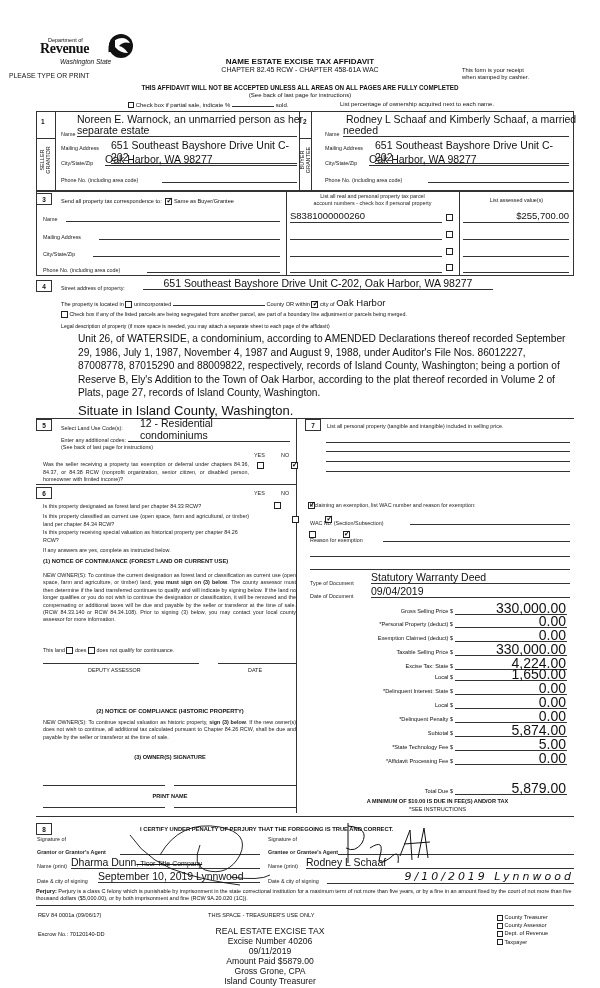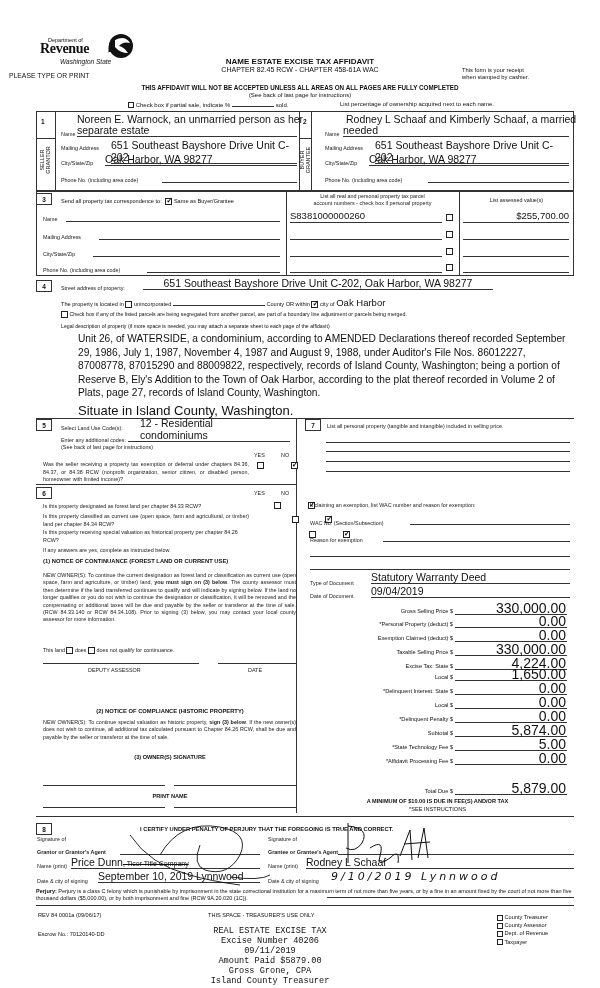--- a/index.html
+++ b/index.html
@@ -13,21 +13,21 @@
   .cb { display: inline-block; width: 7px; height: 7px; border: 0.8px solid #222; vertical-align: middle; position: relative; background: #fff; }
   .cb.checked::after { content: "✓"; position: absolute; left: 0px; top: -3px; font-size: 8px; font-weight: bold; color: #111; }
   .secnum { position: absolute; width: 16px; height: 12px; border: 0.8px solid #333; font-weight: bold; font-size: 6.5px; text-align: center; line-height: 11px; background: #fff; }
   .vline { position: absolute; border-left: 0.8px solid #333; }
   .hline { position: absolute; border-top: 0.8px solid #333; }
   .rot { position: absolute; transform: rotate(-90deg); transform-origin: center; font-size: 5.5px; text-align: center; line-height: 6px; }
   .money-row { position: absolute; left: 300px; width: 300px; height: 15px; }
   .money-row .ml { position: absolute; right: 147px; bottom: 1px; font-size: 5.6px; text-align: right; white-space: nowrap; }
   .money-row .mv { position: absolute; left: 155px; width: 112px; bottom: 0; border-bottom: 0.8px solid #333; text-align: right; font-size: 14px; line-height: 12px; padding-right: 1px; }
   .just { text-align: justify; }
-  .stamp { font-family: Liberation Mono, monospace; font-size: 8.6px; text-align: center; line-height: 10px; color: #111; }
+  .stamp { font-family: Liberation Sans, sans-serif; font-size: 8.6px; text-align: center; line-height: 10px; color: #111; }
 </style>
 </head>
 <body>
 
 
 
 
 <div class="abs" style="left:8px;top:28px;width:130px;height:44px;">
   <div class="abs" style="left:40px;top:9px;font-size:5.5px;">Department of</div>
   <div class="abs" style="left:32px;top:13px;font-family:'Liberation Serif',serif;font-weight:bold;font-size:14px;letter-spacing:-0.3px;">Revenue</div>
@@ -306,32 +306,32 @@
 
 <div class="hline" style="left:36px;top:816px;width:538px;"></div>
 <div class="secnum" style="left:36px;top:823px;">8</div>
 <div class="abs" style="left:140px;top:826px;font-weight:bold;font-size:5.8px;">I CERTIFY UNDER PENALTY OF PERJURY THAT THE FOREGOING IS TRUE AND CORRECT.</div>
 
 <div class="abs lbl" style="left:37px;top:836px;">Signature of</div>
 <div class="abs lbl" style="left:37px;top:849px;font-weight:bold;">Grantor or Grantor's Agent</div>
 <div class="abs uline" style="left:120px;top:846px;width:140px;height:9px;"></div>
 <div class="abs lbl" style="left:37px;top:863px;">Name (print)</div>
 <div class="abs uline" style="left:71px;top:856px;width:189px;height:13px;">
-  <span class="hand">Price Dunn</span><span style="font-size:7px;text-decoration:line-through;">, Ticor Title Company</span>
+  <span class="hand">Dharma Dunn</span><span style="font-size:7px;text-decoration:line-through;">, Ticor Title Company</span>
 </div>
 <div class="abs lbl" style="left:37px;top:878px;">Date &amp; city of signing</div>
 <div class="abs hand uline" style="left:98px;top:870px;width:162px;">September 10, 2019 Lynnwood</div>
 
 <div class="abs lbl" style="left:268px;top:836px;">Signature of</div>
 <div class="abs lbl" style="left:268px;top:849px;font-weight:bold;">Grantee or Grantee's Agent</div>
 <div class="abs uline" style="left:338px;top:846px;width:236px;height:9px;"></div>
 <div class="abs lbl" style="left:268px;top:863px;">Name (print)</div>
 <div class="abs hand uline" style="left:306px;top:856px;width:268px;">Rodney L Schaaf</div>
 <div class="abs lbl" style="left:268px;top:878px;">Date &amp; city of signing</div>
-<div class="abs uline" style="left:327px;top:870px;width:247px;height:28px;">
+<div class="abs uline" style="left:327px;top:870px;width:247px;height:14px;text-align:right;">
   <span style="font-family:'DejaVu Sans',sans-serif;font-size:11px;letter-spacing:3px;font-style:italic;margin-left:4px;">9/10/2019 Lynnwood</span>
 </div>
 
 
 <svg class="abs" style="left:110px;top:815px;" width="190" height="80" viewBox="0 0 190 80">
   <path d="M50 40 Q70 5 110 12 Q140 18 130 40 Q118 62 95 55 Q82 50 90 30" stroke="#111" stroke-width="0.9" fill="none"></path>
   <path d="M20 20 Q40 50 80 60 Q100 66 130 70" stroke="#111" stroke-width="0.9" fill="none"></path>
   <path d="M120 62 Q150 66 160 60" stroke="#111" stroke-width="0.9" fill="none"></path>
 </svg>
 <svg class="abs" style="left:340px;top:818px;" width="120" height="60" viewBox="0 0 120 60">

